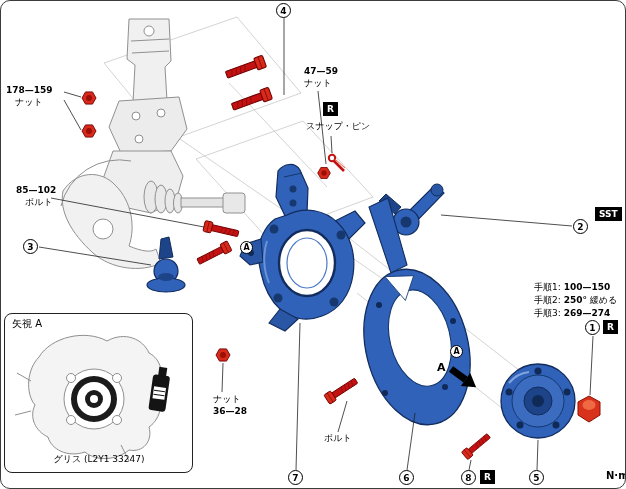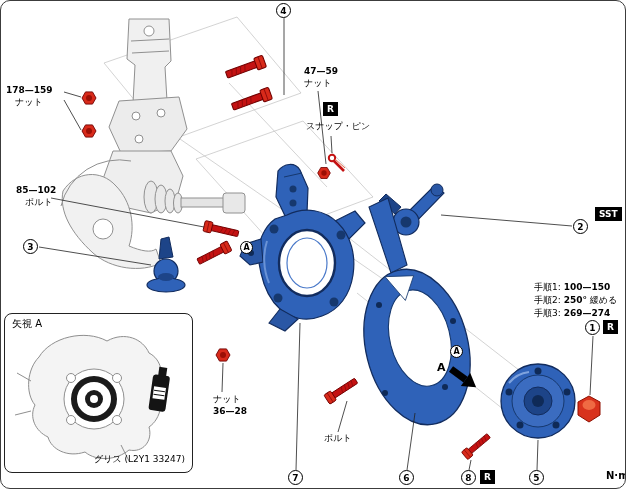--- a/index.html
+++ b/index.html
@@ -16,21 +16,21 @@
              display:flex; align-items:center; justify-content:center; z-index:5; }
   .callout-a { width:13px; height:13px; font-size:8px; }
   .badge { position:absolute; background:#000; color:#fff; font-weight:bold;
            font-size:9px; height:14px; padding:0 4px; display:flex;
            align-items:center; justify-content:center; z-index:5; }
   .inset { position:absolute; left:3px; top:312px; width:189px; height:160px;
            border:1.3px solid #222; border-radius:8px; background:transparent; z-index:2; }
   .steps { position:absolute; left:533px; top:280px; font-size:9px; line-height:13px; }
   .units { position:absolute; left:596px; top:469px; font-size:10px; font-weight:bold;padding-left:9px; }
   .view-a-letter { position:absolute; left:436px; top:360px; font-size:11px; font-weight:bold; z-index:4; }
-  .grease-lbl { position:absolute; left:12px; top:452px; width:172px; text-align:right;
+  .grease-lbl { position:absolute; left:12px; top:452px; width:172px; text-align:center;
                 font-size:9px; z-index:3; }
   .inset-title { position:absolute; left:11px; top:316px; font-size:10px; z-index:3; }
 </style>
 </head>
 <body>
 
 <div class="figure">
 
   <svg class="art" width="626" height="489" viewBox="0 0 626 489">
     <defs>

